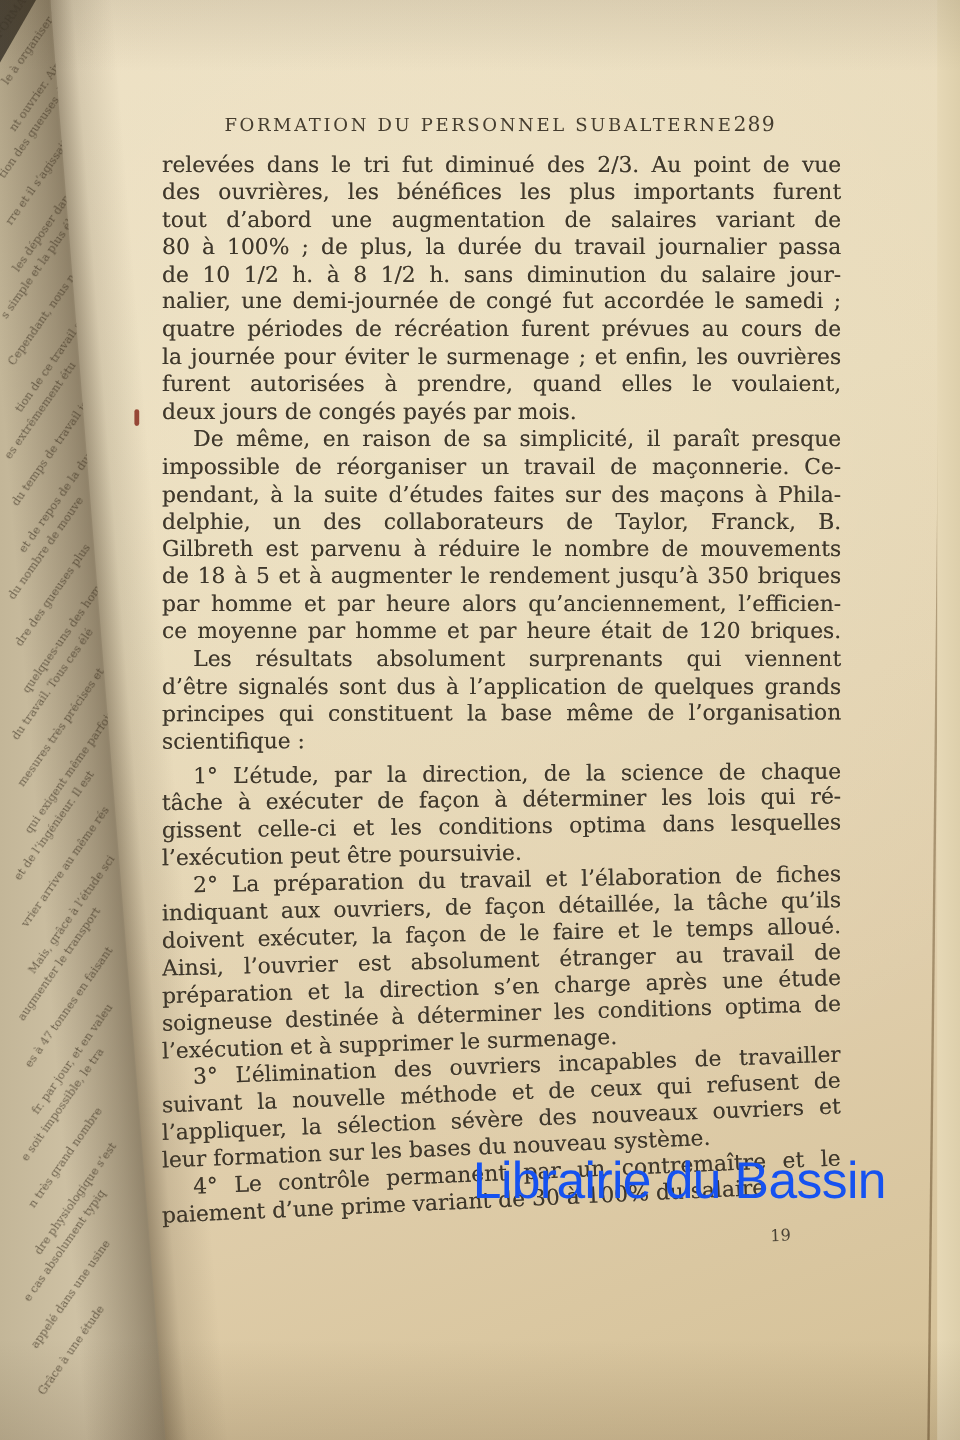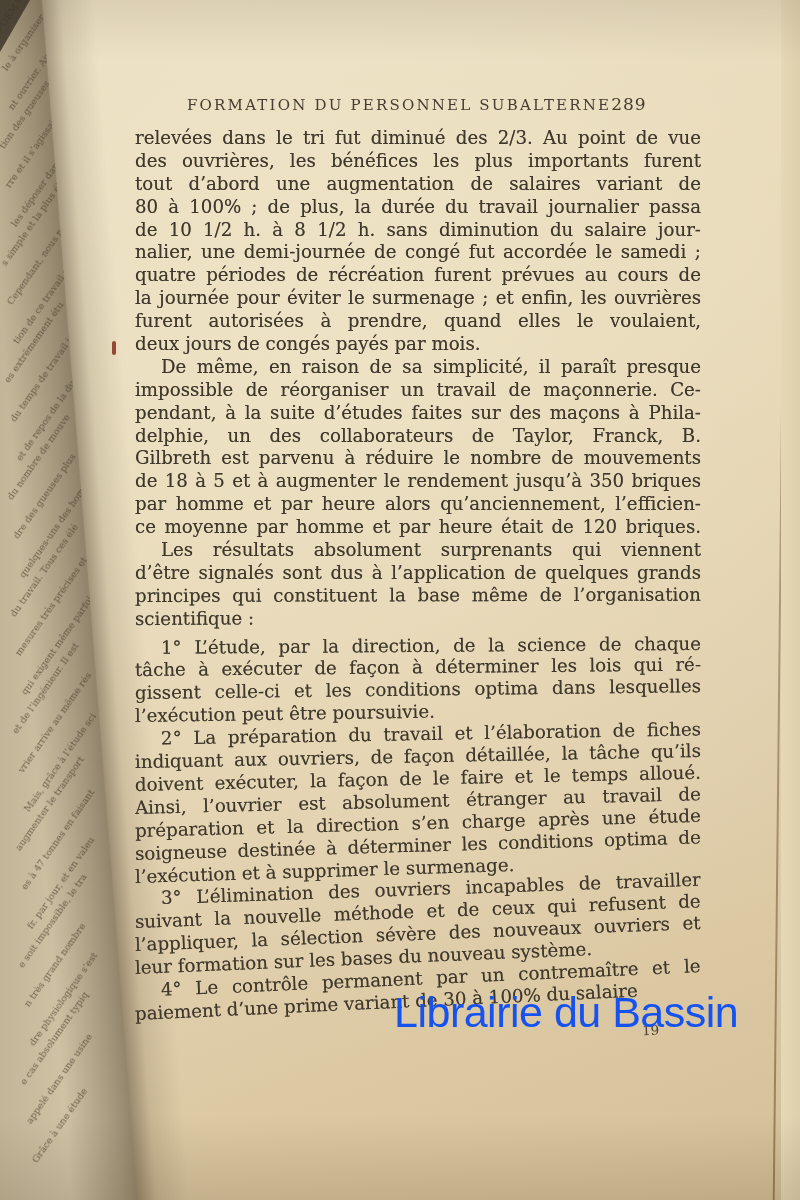--- a/index.html
+++ b/index.html
@@ -54,21 +54,21 @@
     word-spacing:.5px;overflow:hidden;}
   .line.ind{padding-left:26px;}
   .line.ind.j{padding-left:0;text-indent:26px;}
 
   .signature-mark{position:absolute;left:642px;top:1022px;color:#4a4234;
     font-size:13.5px;transform:rotate(-2deg);}
 
   .ink-mark{position:absolute;left:112px;top:341px;width:4px;height:14px;
     background:#8a2d1e;border-radius:2px;opacity:.85;}
 
-  .watermark{position:absolute;left:394px;top:988px;z-index:6;
+  .watermark{position:absolute;left:394px;top:960px;z-index:6;
     font-family:"Liberation Sans", sans-serif;font-size:43px;font-weight:400;
     letter-spacing:-.5px;color:#1652f0;white-space:nowrap;}
 </style>
 </head>
 <body>
 
 <div id="stage">
 
   <div class="prev-strip">
     <div id="fragments">

